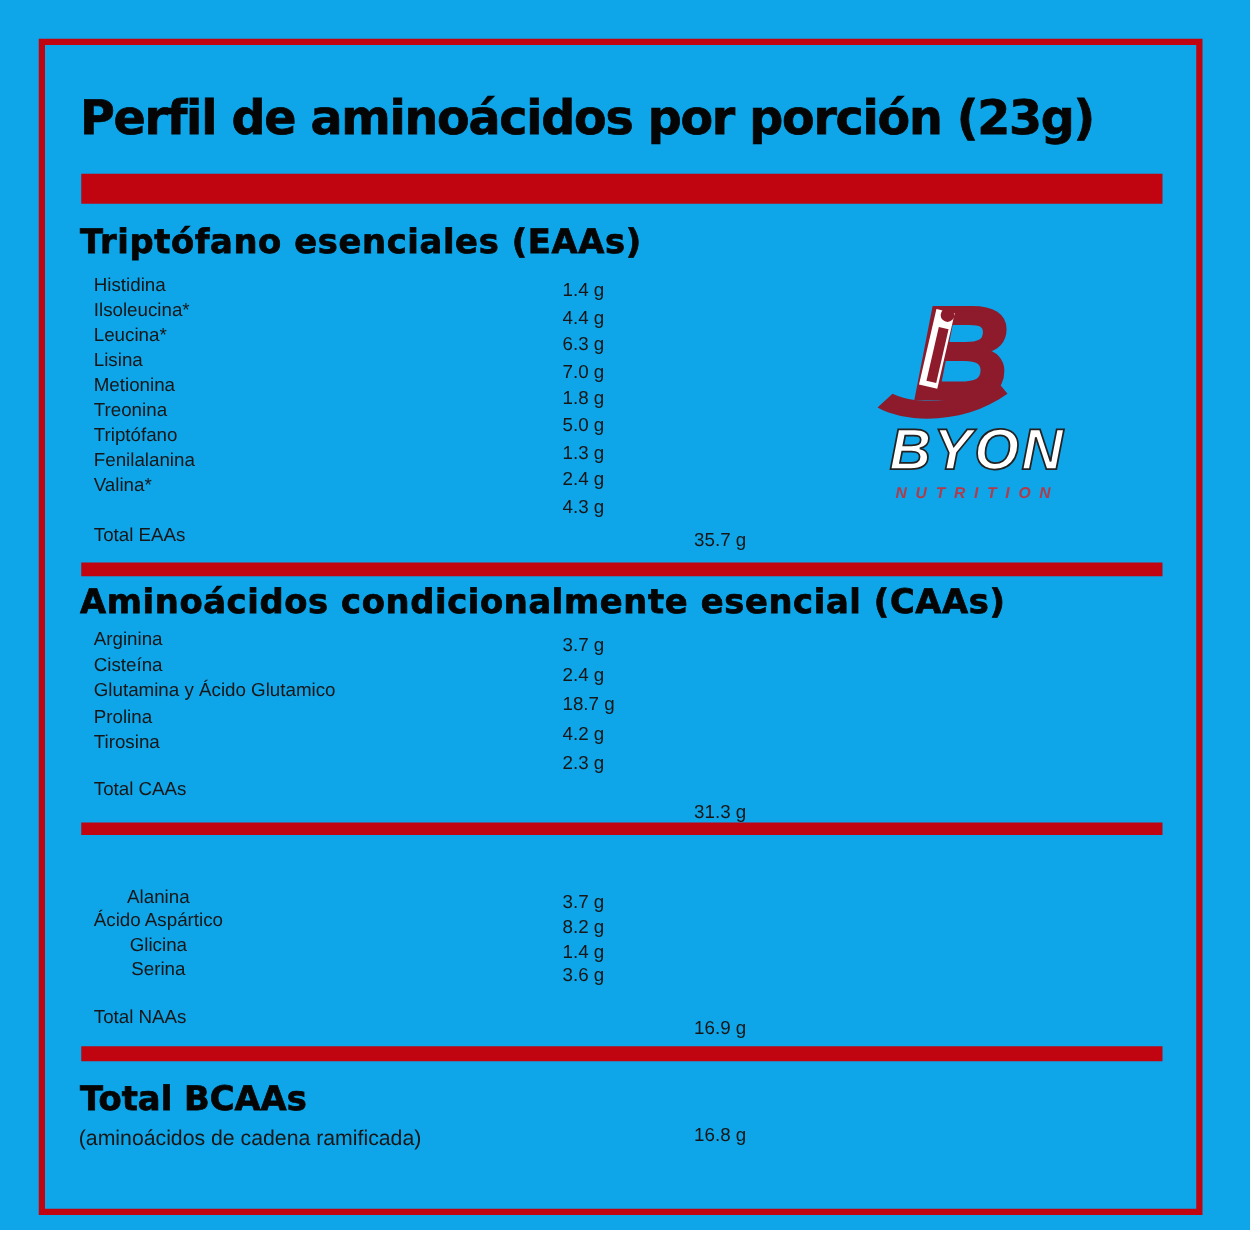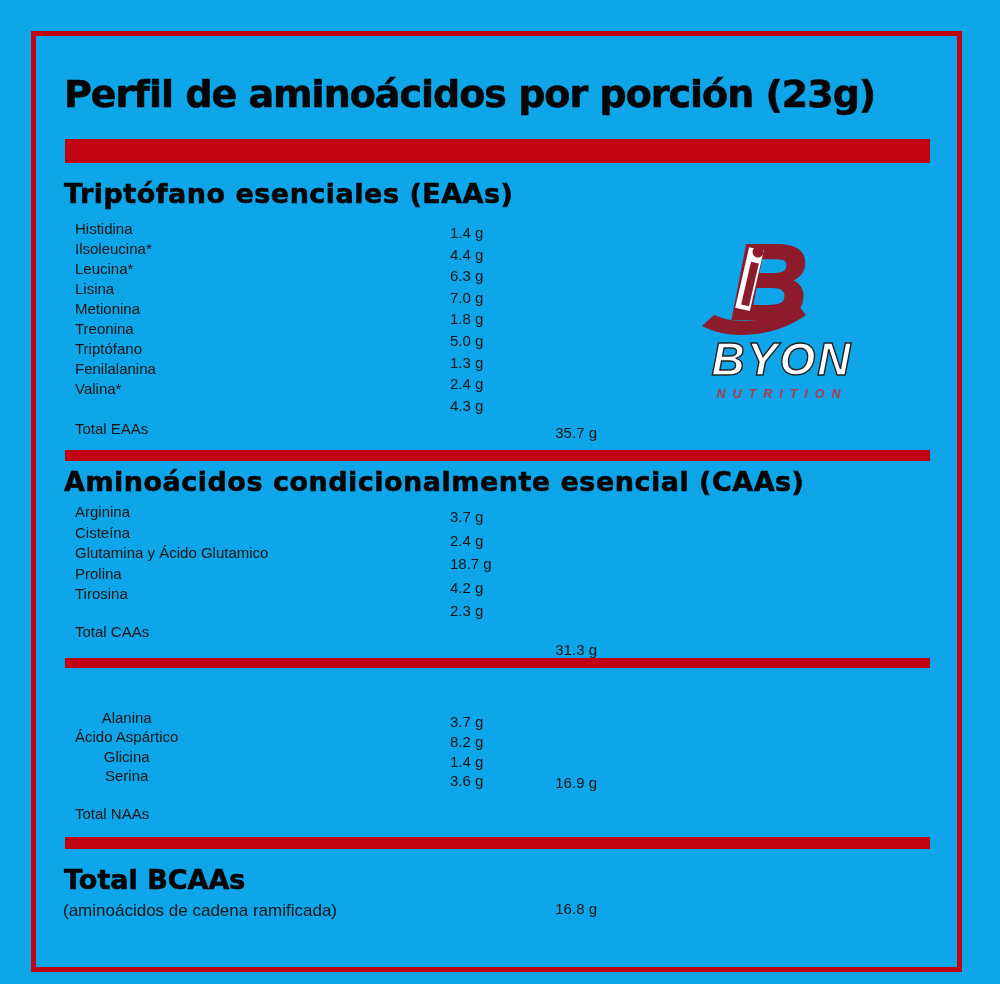--- a/index.html
+++ b/index.html
@@ -23,21 +23,21 @@
   .eaa-labels{top:219px;line-height:20px;}
   .eaa-values{top:222px;line-height:21.6px;}
   .caa-labels{top:502px;line-height:20.6px;}
   .caa-values{top:505px;line-height:23.5px;}
   .naa-labels{top:708px;line-height:19.4px;text-align:center;}
   .naa-values{top:712px;line-height:19.8px;}
   .total-label{position:absolute;left:75px;font-size:15px;color:#161616;white-space:nowrap;}
   .total-value{position:absolute;left:450px;width:147px;text-align:right;font-size:15px;color:#161616;}
   .t-eaa-l{top:420px;} .t-eaa-v{top:424px;}
   .t-caa-l{top:623px;} .t-caa-v{top:641px;}
-  .t-naa-l{top:805px;} .t-naa-v{top:774px;}
+  .t-naa-l{top:805px;} .t-naa-v{top:814px;}
   .bcaa-head{position:absolute;left:64px;top:864px;font-size:27px;}
   .bcaa-sub{position:absolute;left:63px;top:901px;font-size:17px;color:#161616;white-space:nowrap;}
   .bcaa-value{top:900px;}
   .logo{position:absolute;left:680px;top:222px;width:210px;height:190px;}
 </style>
 </head>
 <body>
 
 <div class="canvas">
 

